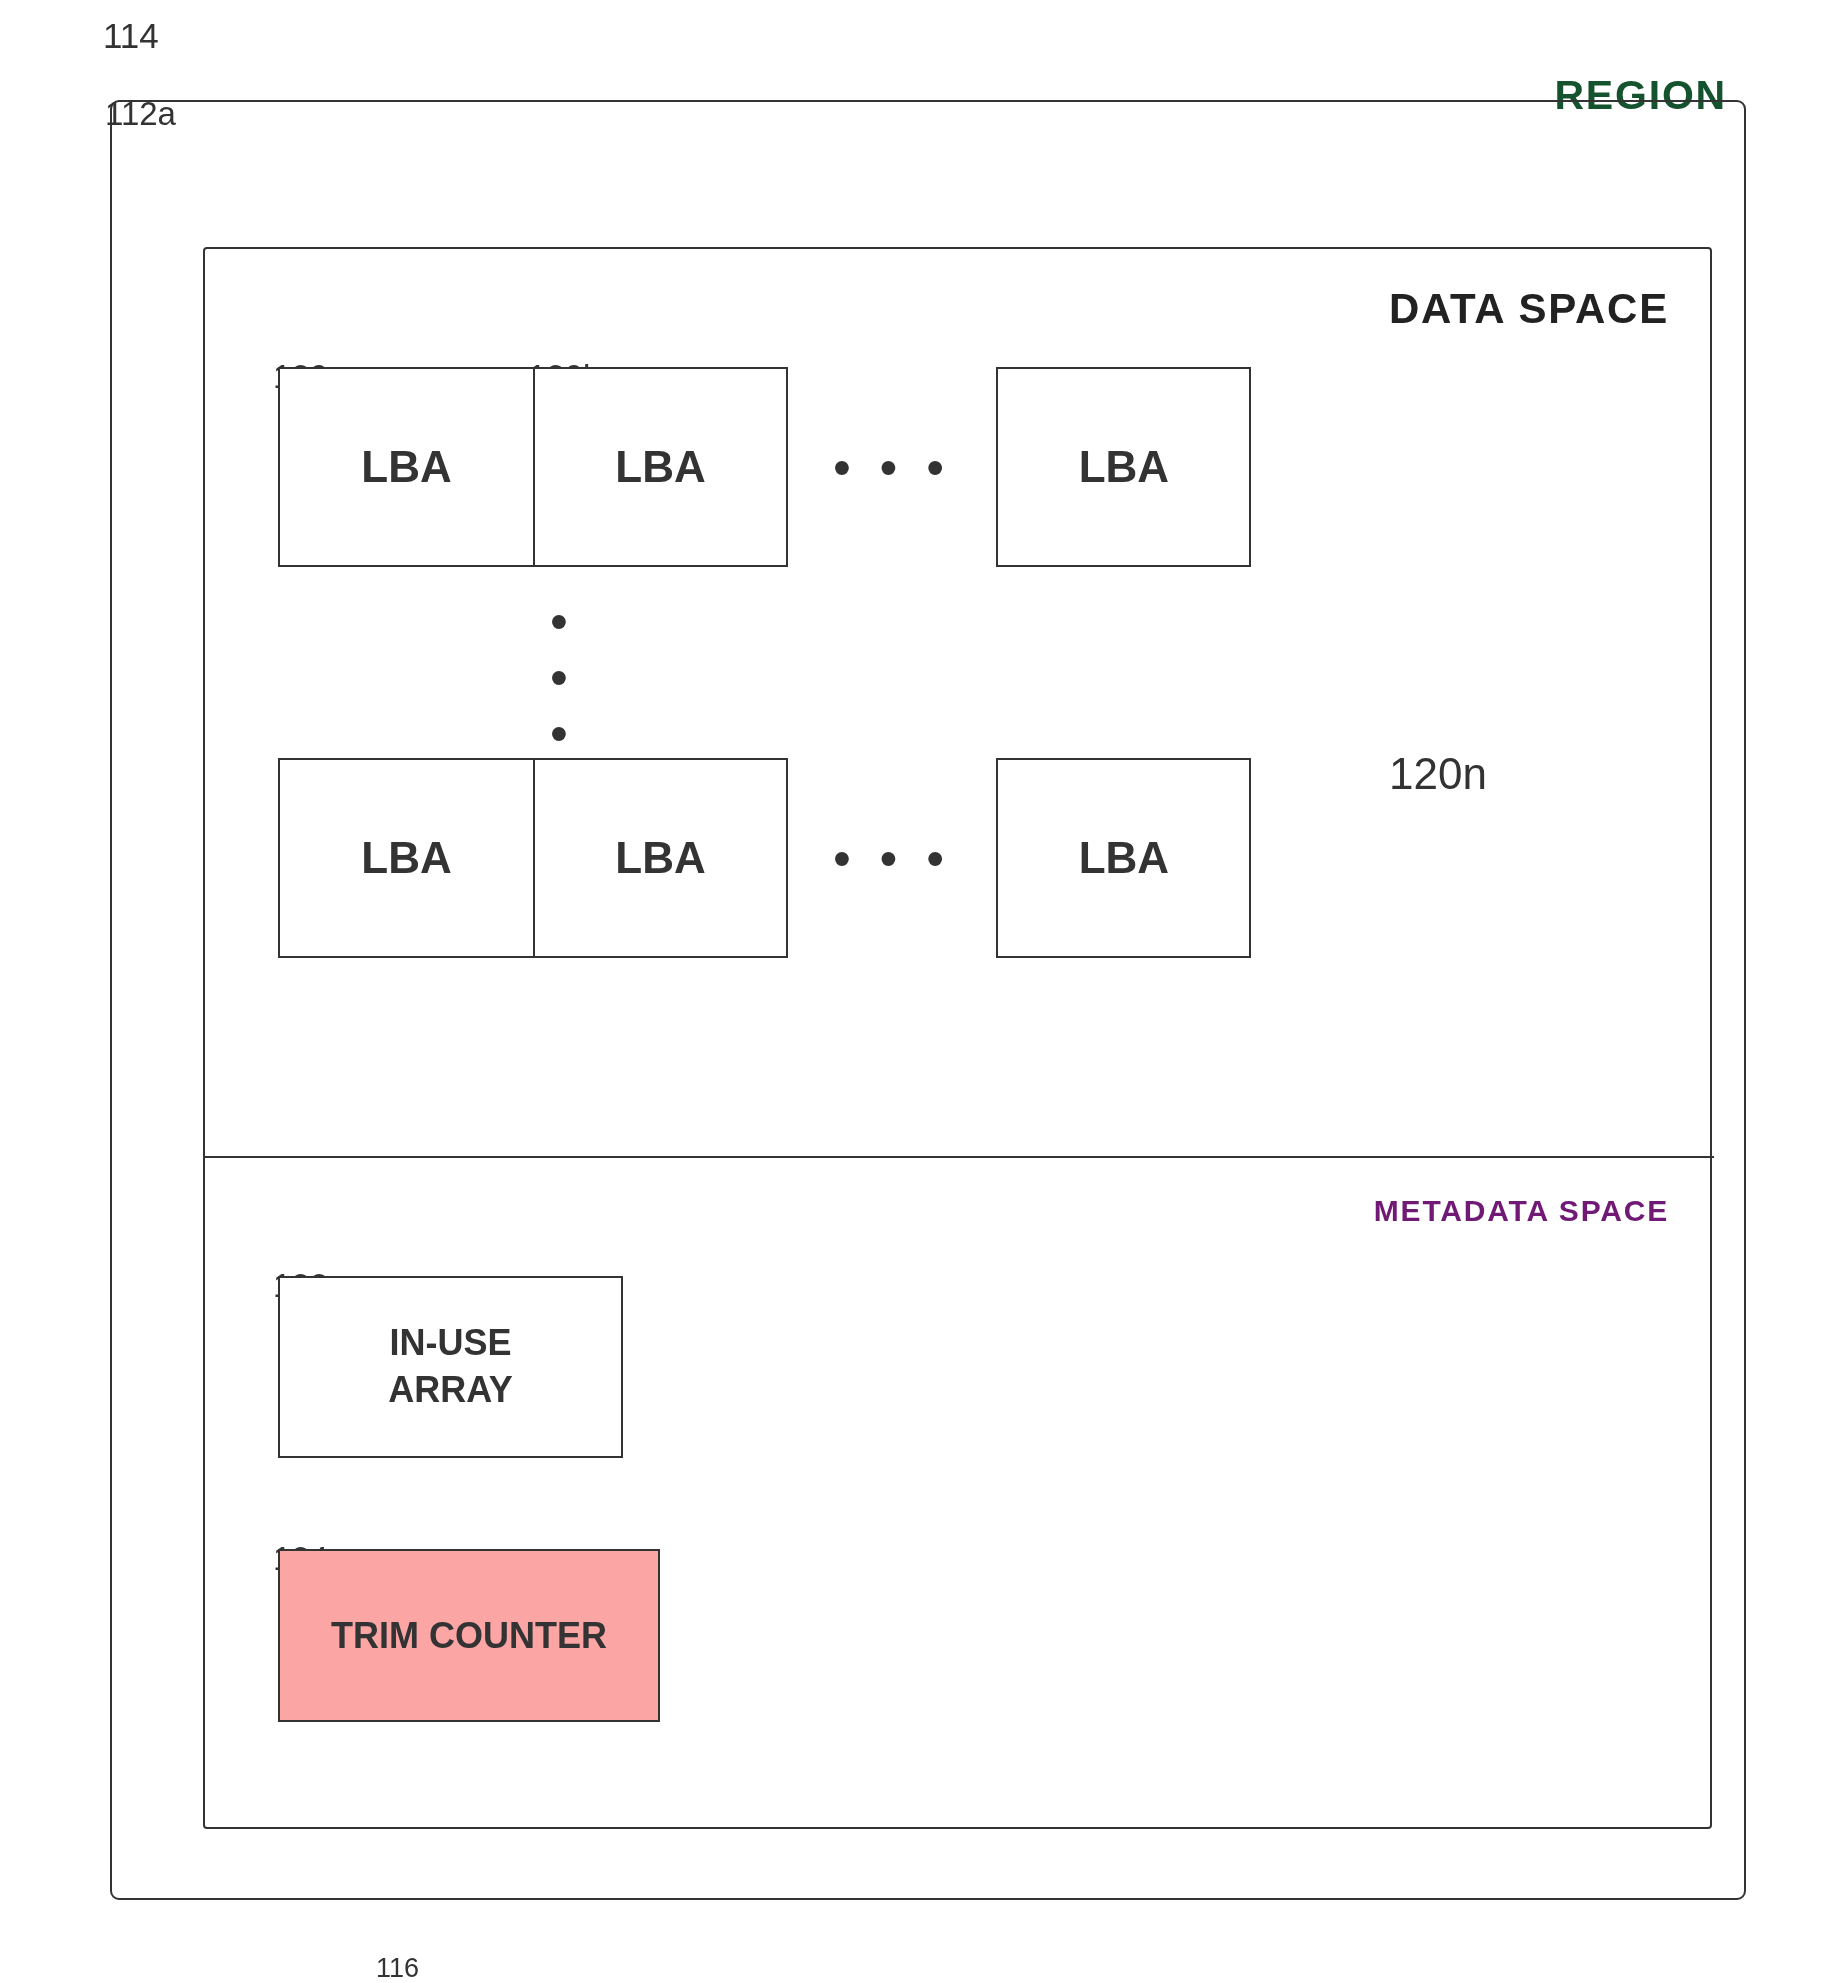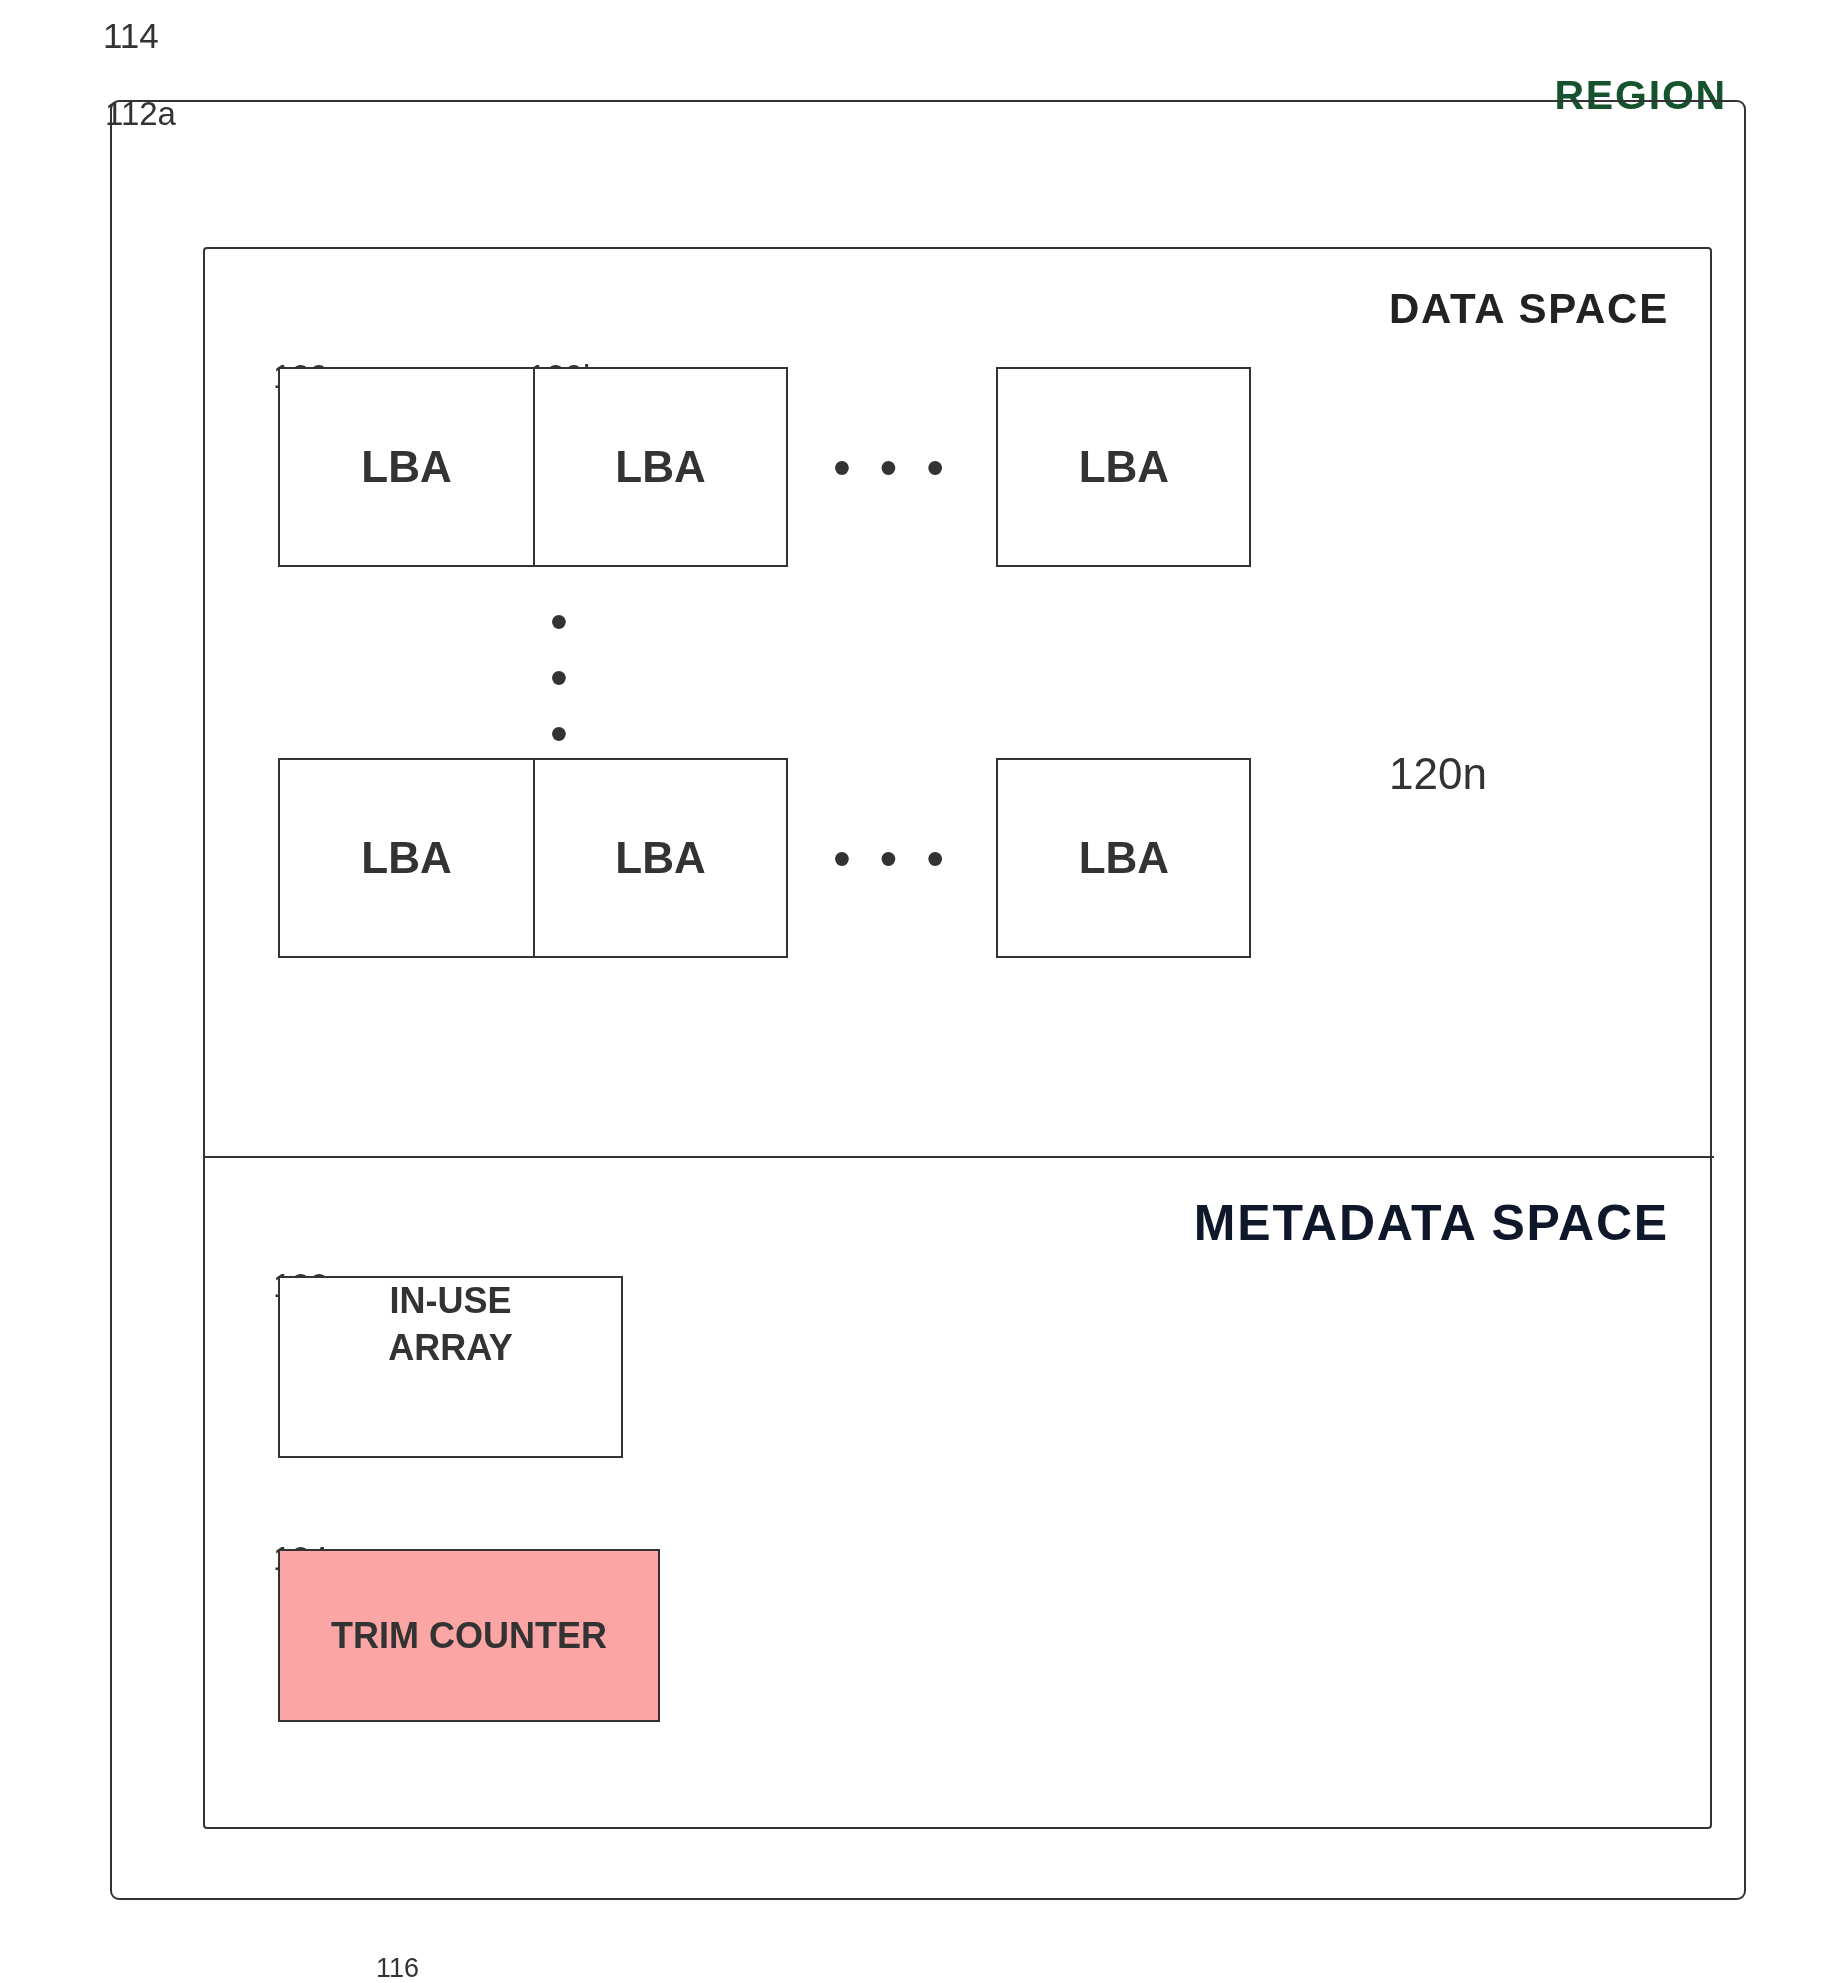--- a/index.html
+++ b/index.html
@@ -189,35 +189,36 @@
       top: 909px;
       left: 0;
       width: 1509px;
       height: 673px;
     }
 
     .metadata-space-label {
       position: absolute;
       top: 36px;
       right: 45px;
-      font-size: 50px;
-      font-weight: bold;
-      color: #0f172a;
+      font-size: 30px;
+      font-weight: bold;
+      color: #701a75;
       letter-spacing: 1.8px;
     }
 
     
     .in-use-box {
       position: absolute;
       top: 118px;
       left: 73px;
       width: 345px;
       height: 182px;
       border: 2.7px solid #333;
       display: flex;
+      align-items: center;
       justify-content: center;
       text-align: center;
       font-size: 36px;
       font-weight: bold;
       color: #333;
       line-height: 1.3;
       background: #fff;
     }
 
     

